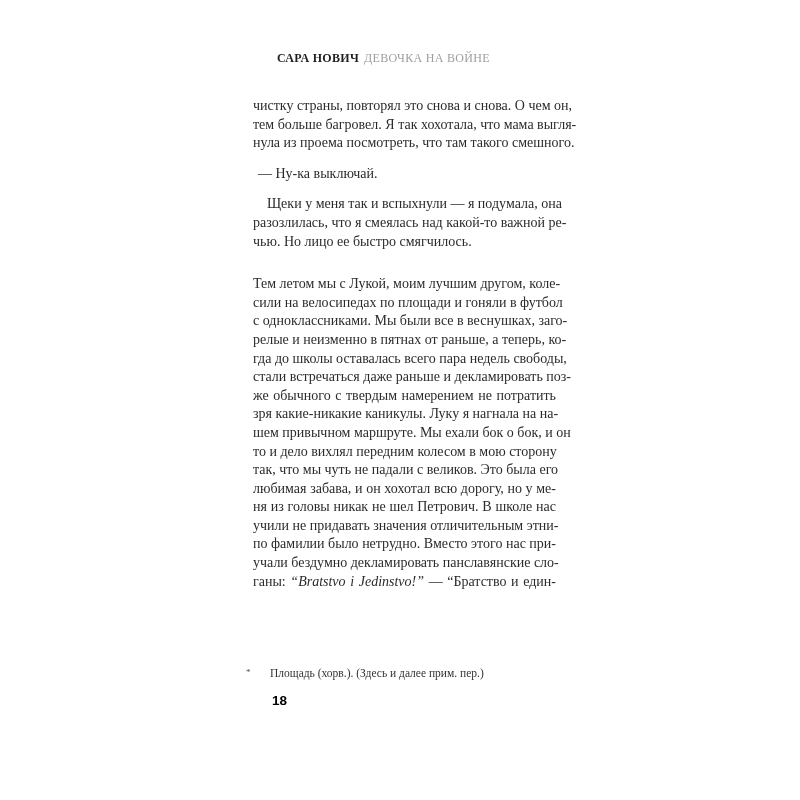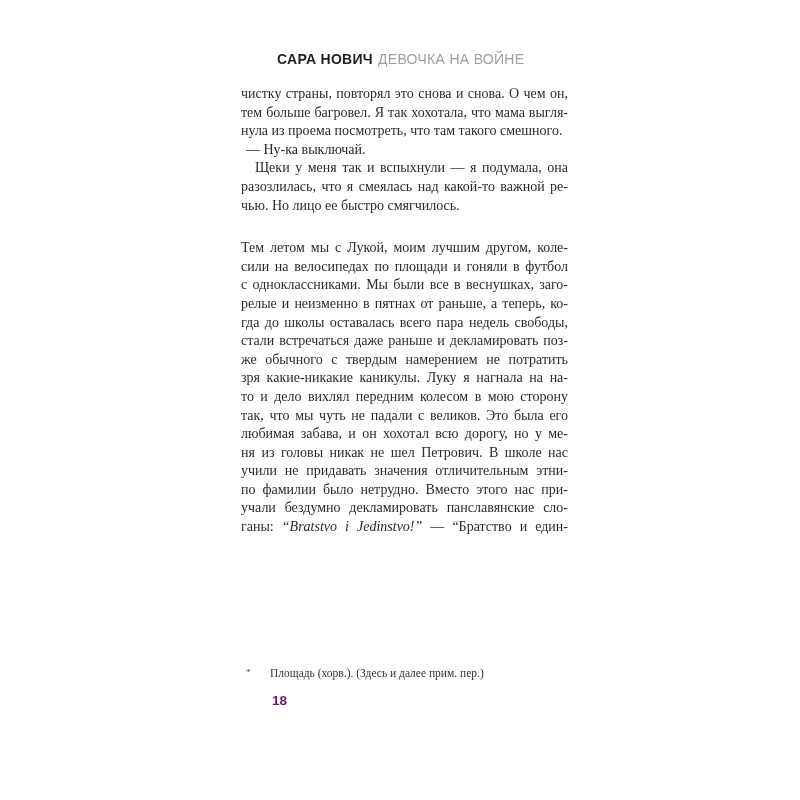--- a/index.html
+++ b/index.html
@@ -4,45 +4,45 @@
 <style>
   html, body { margin: 0; padding: 0; background: #ffffff; }
   .page {
     position: relative; width: 800px; height: 800px;
     background: #ffffff; overflow: hidden;
     font-family: "Liberation Serif", "DejaVu Serif", serif;
     color: #2b2b2b;
   }
   .runhead {
     position: absolute; left: 277px; top: 51px;
-    font-family: Liberation Sans, sans-serif;
-    font-size: 14px; letter-spacing: 0.3px; white-space: nowrap;
+    font-family: Liberation Serif, serif;
+    font-size: 12px; letter-spacing: 0.3px; white-space: nowrap;
   }
   .runhead .author { font-weight: bold; color: #1f1f1f; margin-right: 5px; }
   .runhead .booktitle { font-weight: normal; color: #9e9e9e; }
   .bodytext {
     position: absolute; left: 241px; top: 85px; width: 327px;
     font-size: 14px; color: #2b2b2b;
   }
-  .para { margin: 0; }
+  .para { margin: 12px; }
   .para.brk { margin-top: 24px; }
   .line { line-height: 18.6px; height: 18.6px; white-space: nowrap; overflow: visible; }
   .line.jl { text-align: justify; text-align-last: justify; }
   .line .it { font-style: italic; }
   .line .sup { font-size: 9px; vertical-align: 4px; }
   .footnote {
     position: absolute; left: 241px; top: 666px; width: 327px;
     font-size: 11.5px; color: #333333; line-height: 14px;
   }
   .fnmark { position: absolute; left: 5px; top: -1px; font-size: 9px; color: #555555; }
   .fntext { display: block; padding-left: 29px; }
   .pagenum {
     position: absolute; left: 272px; top: 693px;
     font-family: "Liberation Sans", sans-serif;
-    font-size: 13.5px; font-weight: bold; color: #701a75;
+    font-size: 13.5px; font-weight: bold; color: #000000;
   }
 </style>
 </head>
 <body>
 
 <div class="page">
 
   <div class="runhead">
     <span class="author">САРА НОВИЧ</span><span class="booktitle">ДЕВОЧКА НА ВОЙНЕ</span>
   </div>
@@ -63,20 +63,21 @@
       </div>
       <div class="para brk">
         <div class="line jl">Тем летом мы с Лукой, моим лучшим другом, коле-</div>
         <div class="line jl">сили на велосипедах по площади и гоняли в футбол</div>
         <div class="line jl">с одноклассниками. Мы были все в веснушках, заго-</div>
         <div class="line jl">релые и неизменно в пятнах от раньше, а теперь, ко-</div>
         <div class="line jl">гда до школы оставалась всего пара недель свободы,</div>
         <div class="line jl">стали встречаться даже раньше и декламировать поз-</div>
         <div class="line jl">же обычного с твердым намерением не потратить</div>
         <div class="line jl">зря какие-никакие каникулы. Луку я нагнала на на-</div>
+        <div class="line jl">шем привычном маршруте. Мы ехали бок о бок, и он</div>
         <div class="line jl">то и дело вихлял передним колесом в мою сторону</div>
         <div class="line jl">так, что мы чуть не падали с великов. Это была его</div>
         <div class="line jl">любимая забава, и он хохотал всю дорогу, но у ме-</div>
         <div class="line jl">ня из головы никак не шел Петрович. В школе нас</div>
         <div class="line jl">учили не придавать значения отличительным этни-</div>
         <div class="line jl">по фамилии было нетрудно. Вместо этого нас при-</div>
         <div class="line jl">учали бездумно декламировать панславянские сло-</div>
         <div class="line jl"><span>ганы: </span><span class="it">“Bratstvo i Jedinstvo!”</span><span> — “Братство и един-</span></div>
       </div>
     </div>

